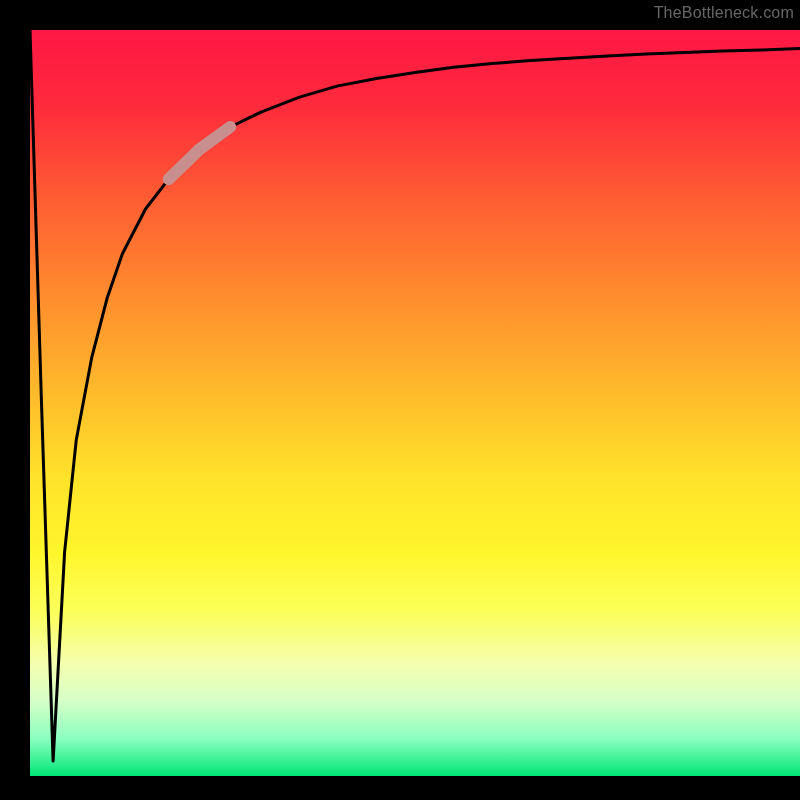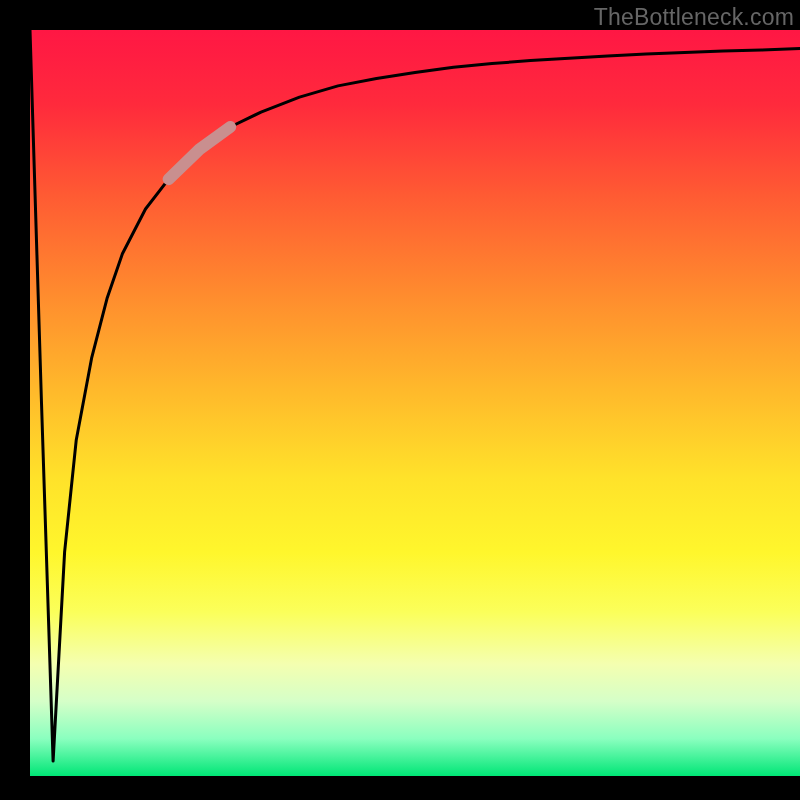--- a/index.html
+++ b/index.html
@@ -44,21 +44,21 @@
     left: 0;
     top: 0;
     width: 770px;
     height: 746px;
   }
   .attribution {
     position: absolute;
     top: 4px;
     right: 6px;
     color: #666;
-    font-size: 23px;
+    font-size: 16px;
     letter-spacing: 0.2px;
     user-select: none;
   }
 </style>
 </head>
 <body>
 
 <div class="frame">
 
   <div class="plot-area">

